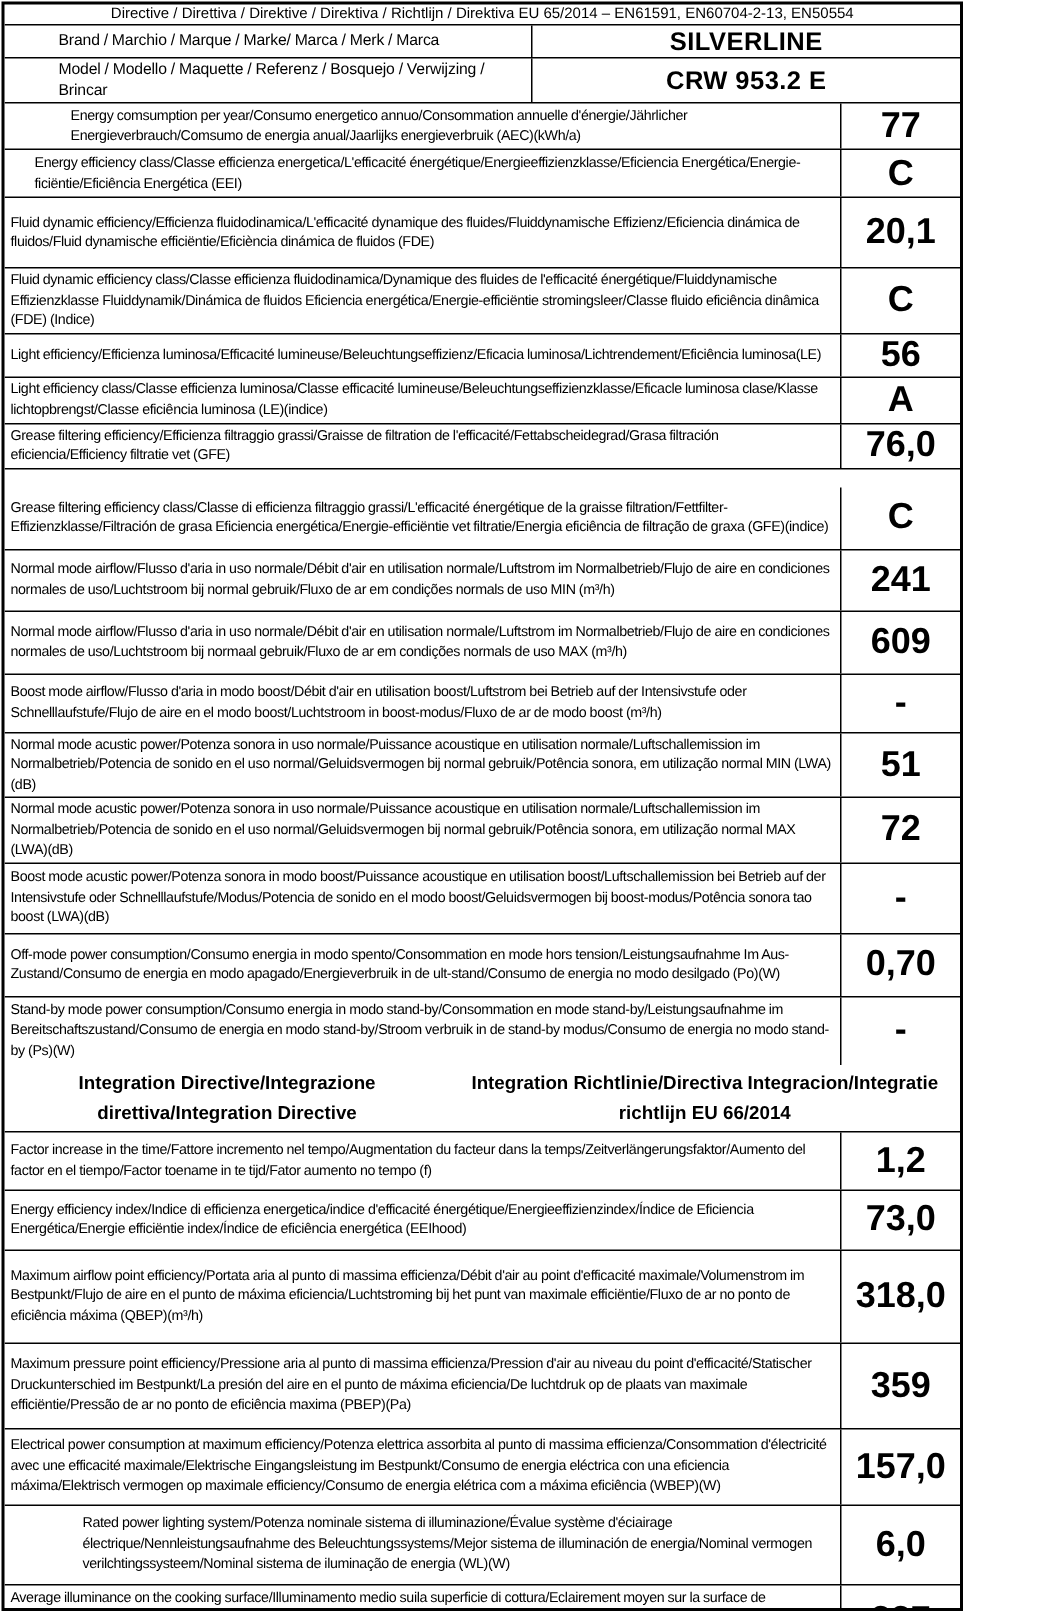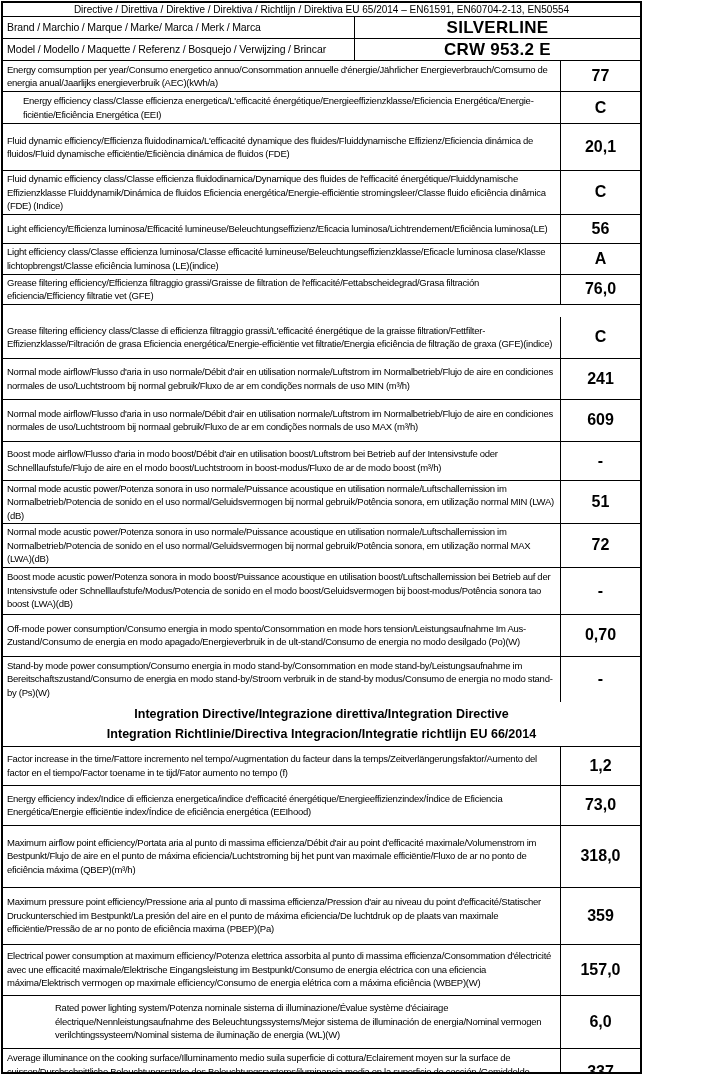--- a/index.html
+++ b/index.html
@@ -26,49 +26,49 @@
     flex:1 1 auto;
     padding:1px 4px;
     font-size:9.5px; letter-spacing:-0.25px; line-height:13.5px;
     display:flex; flex-direction:column; justify-content:center;
     word-spacing:-0.2px;
   }
   .cell-value {
     flex:0 0 80px;
     border-left:1px solid #000;
     display:flex; align-items:center; justify-content:center;
-    font-size:16px; font-weight:bold;
+    font-size:24px; font-weight:bold;
     text-align:center;
   }
   
   .directive-row {
     border-bottom:1px solid #000;
     text-align:center;
     font-size:10px; line-height:13px; min-height:14px;
     display:flex; align-items:center; justify-content:center;
     flex:0 0 auto;
   }
   
   .id-row { display:flex; border-bottom:1px solid #000; flex:0 0 auto; min-height:22px; }
-  .id-row .cell-label { font-size:10.5px; letter-spacing:-0.1px; justify-content:center; }
+  .id-row .cell-label { font-size:10.5px; letter-spacing:-0.1px; justify-content:center;margin-left:32px; }
   .id-row .cell-value {
     flex:0 0 286px;
     font-size:17px; font-weight:bold; letter-spacing:0.3px;
   }
   
   .section-header {
     border-bottom:1px solid #000;
     text-align:center; font-weight:bold;
     font-size:12.5px; line-height:20px;
     padding:2px 0;
-    display:flex; flex-direction:column; justify-content:center;
+    display:flex; flex-direction:row; justify-content:center;
     flex:0 0 auto; min-height:44px;
   }
   
-  #section1 .trow:nth-child(1)  { min-height:31px; }
+  #section1 .trow:nth-child(1)  { min-height:31px;padding-left:40px; }
   #section1 .trow:nth-child(2)  { min-height:32px;padding-left:16px; }
   #section1 .trow:nth-child(3)  { min-height:47px; }
   #section1 .trow:nth-child(4)  { min-height:41px; }
   #section1 .trow:nth-child(5)  { min-height:29px; }
   #section1 .trow:nth-child(6)  { min-height:31px; }
   #section1 .trow:nth-child(7)  { min-height:29px; }
   #section1 .trow:nth-child(8)  { min-height:42px;margin-top:12px; }
   #section1 .trow:nth-child(9)  { min-height:41px; }
   #section1 .trow:nth-child(10) { min-height:42px; }
   #section1 .trow:nth-child(11) { min-height:39px; }

